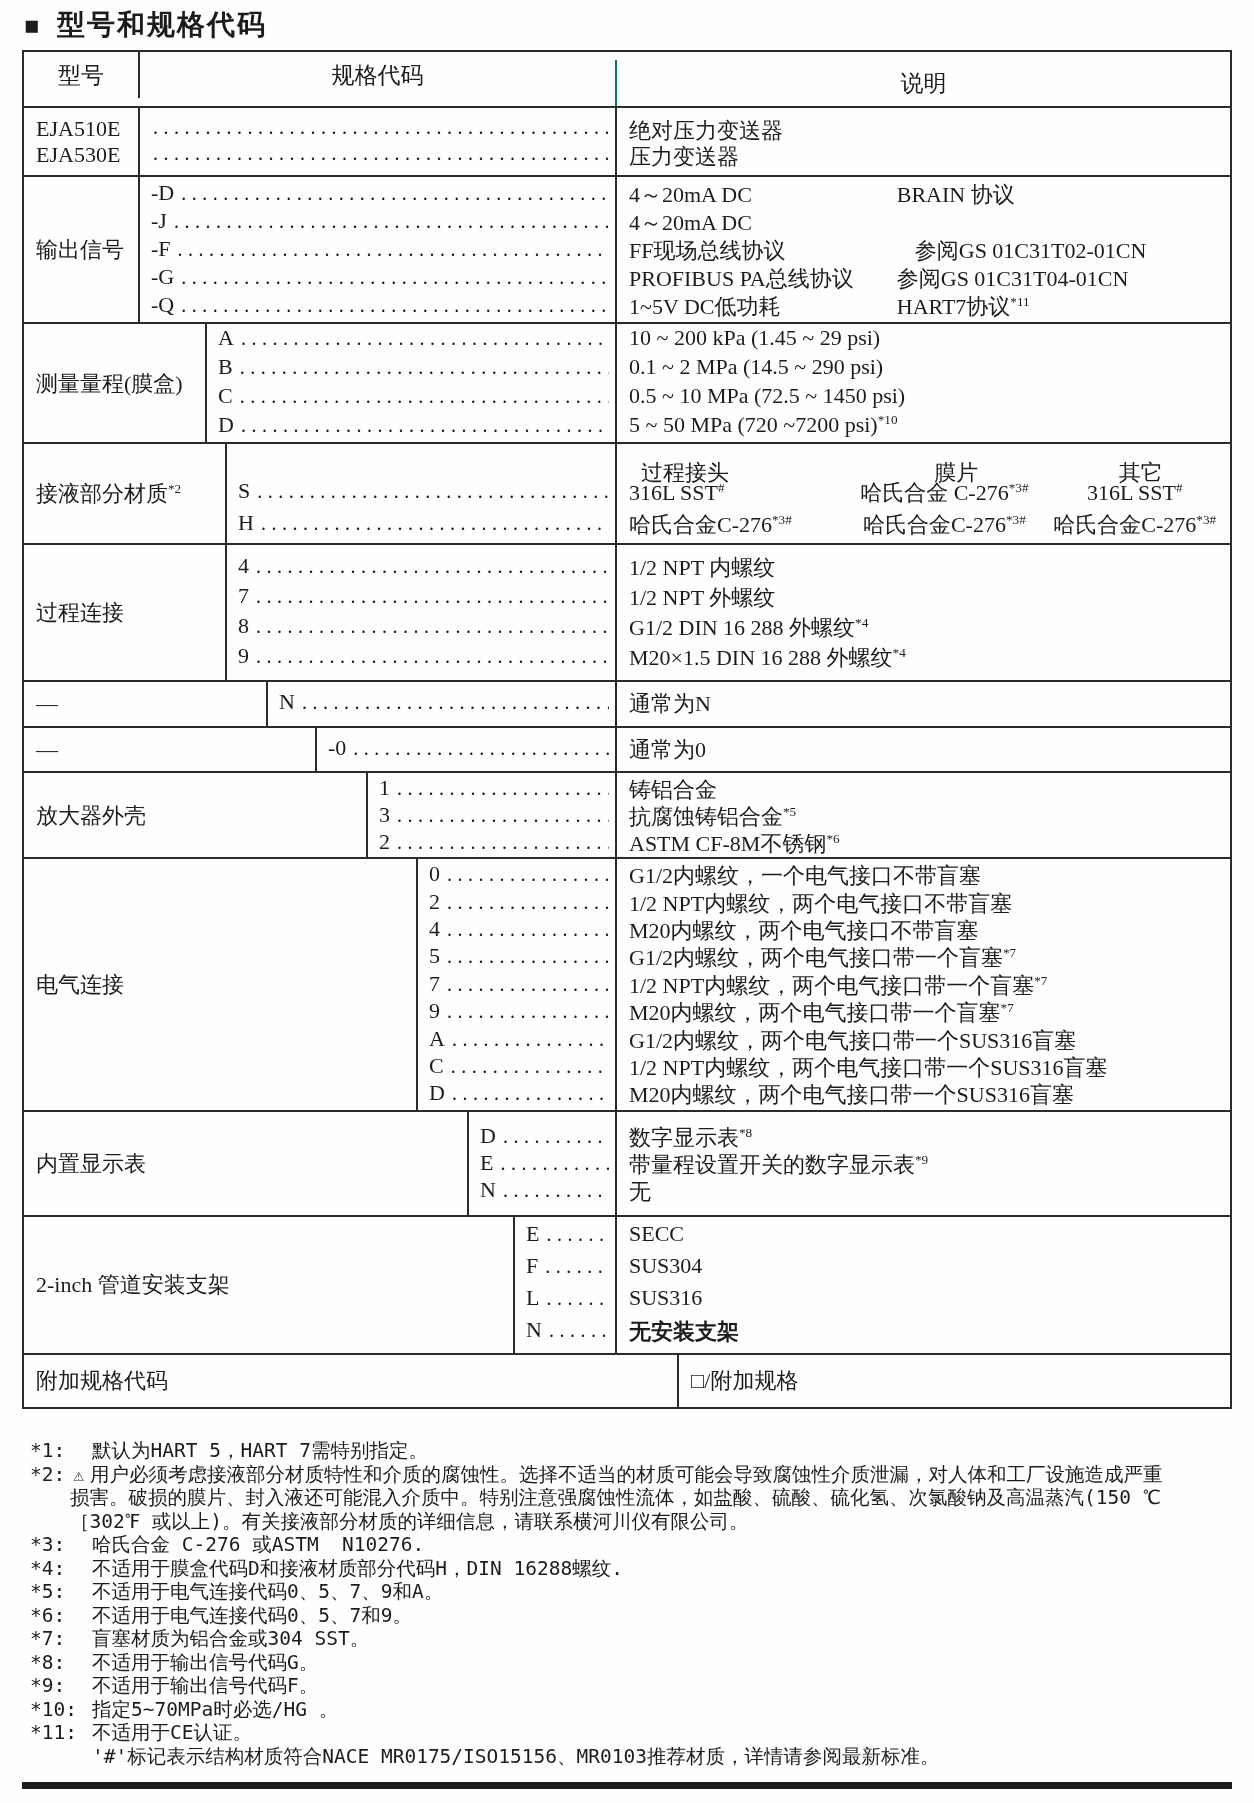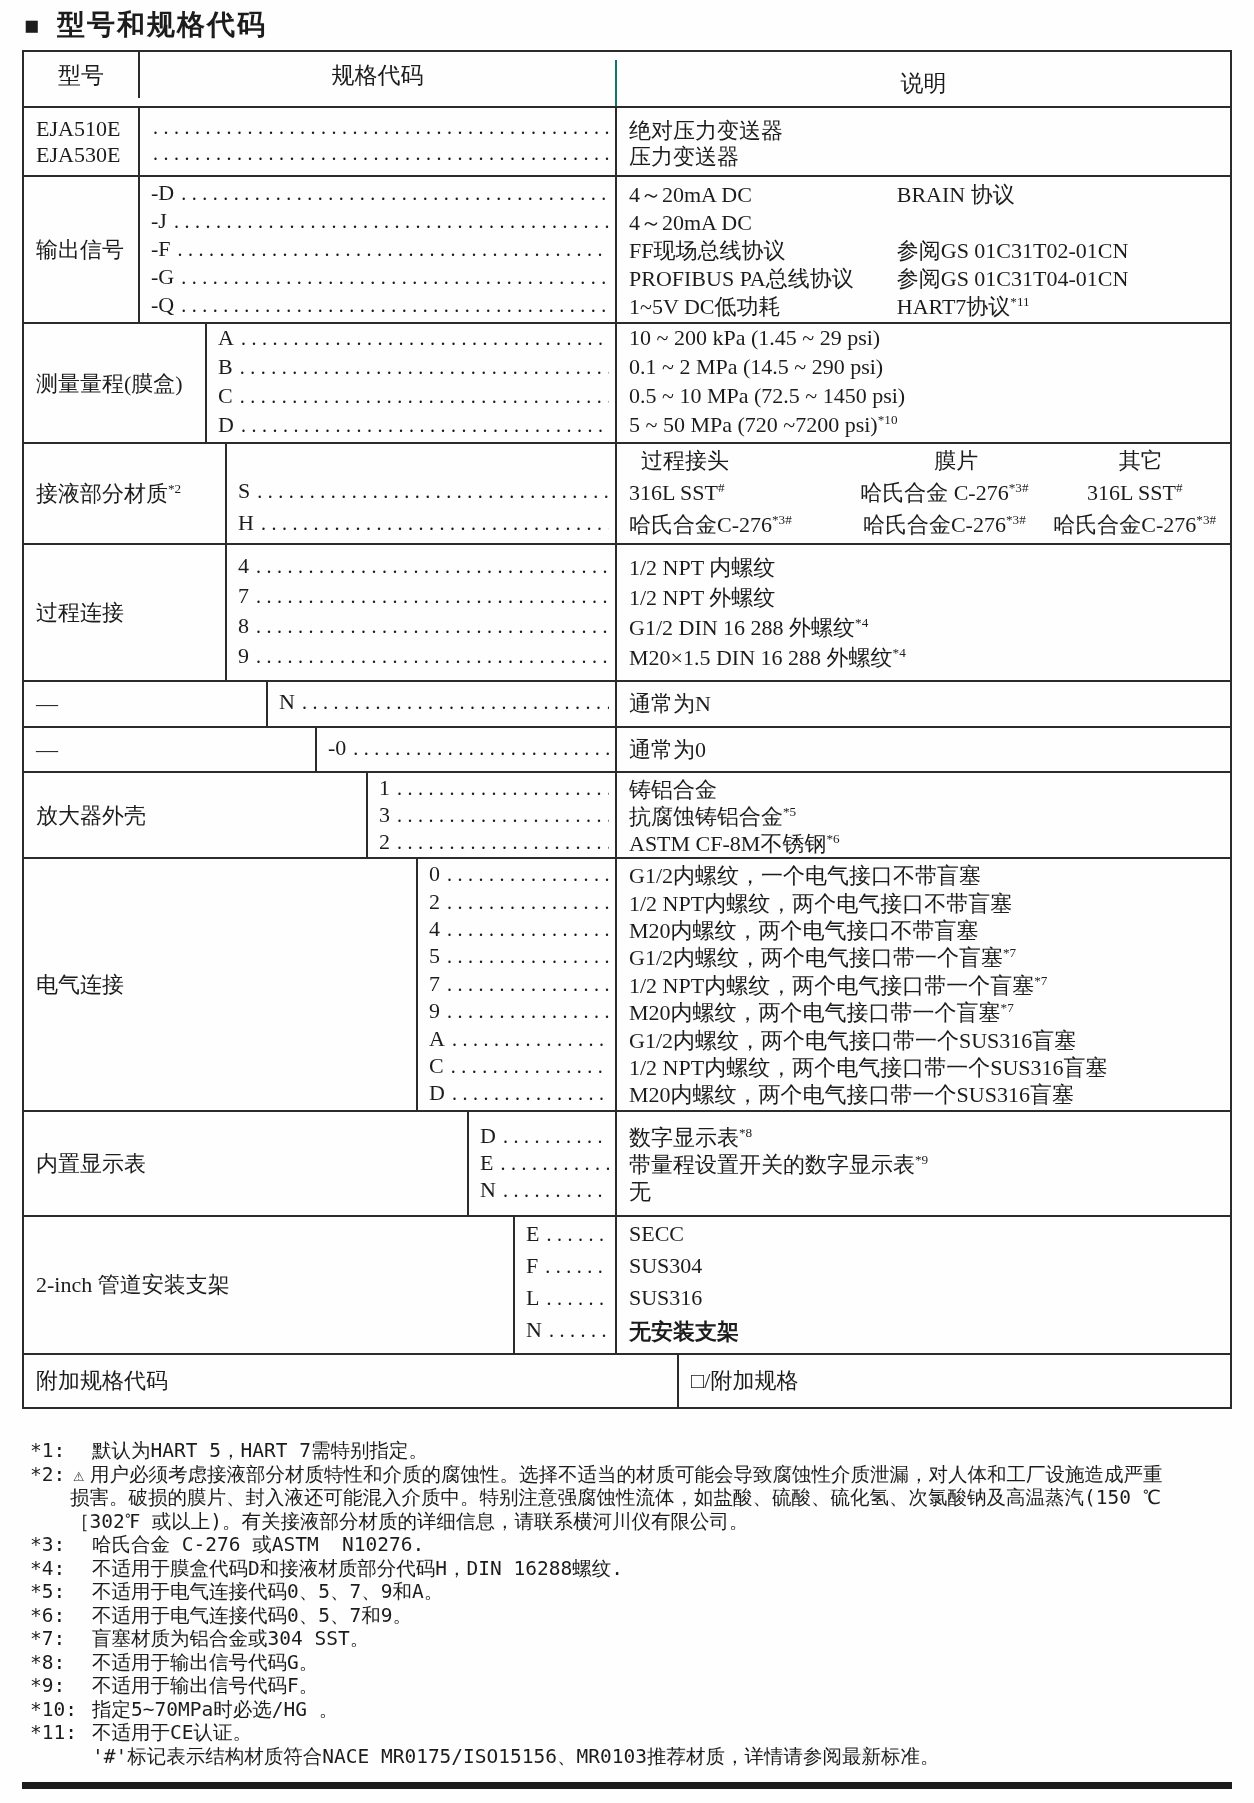--- a/index.html
+++ b/index.html
@@ -129,21 +129,21 @@
           </div>
         </div>
         <div class="desc-cell">
           <div class="dline" style="height: 28px;">
             <div class="dcell" style="width: 45%; flex: 0 0 auto;">4～20mA DC</div>
             <div class="dcell" style="flex: 1 1 0%;">BRAIN 协议</div>
           </div>
           <div class="dline" style="height: 28px;">
             <div class="dcell" style="width: 45%; flex: 0 0 auto;">4～20mA DC</div>
           </div>
-          <div class="dline" style="height: 28px;">
+          <div class="dline" style="height: 28px; gap: 18px;">
             <div class="dcell" style="width: 45%; flex: 0 0 auto;">FF现场总线协议</div>
             <div class="dcell" style="flex: 1 1 0%;">参阅GS 01C31T02-01CN</div>
           </div>
           <div class="dline" style="height: 28px;">
             <div class="dcell" style="width: 45%; flex: 0 0 auto;">PROFIBUS PA总线协议</div>
             <div class="dcell" style="flex: 1 1 0%;">参阅GS 01C31T04-01CN</div>
           </div>
           <div class="dline" style="height: 28px;">
             <div class="dcell" style="width: 45%; flex: 0 0 auto;">1~5V DC低功耗</div>
             <div class="dcell" style="flex: 1 1 0%;">HART7协议<sup>*11</sup></div>
@@ -199,21 +199,21 @@
           </div>
           <div class="cline" style="height: 32px;">
             <span class="code">H</span>
             <span class="leader">..........................................................................................</span>
           </div>
         </div>
         <div class="desc-cell">
           <div class="dline" style="height: 32px;">
             <div class="dcell" style="width: 36%; flex: 0 0 auto; margin-left: 12px;">过程接头</div>
             <div class="dcell center" style="width: 34%; flex: 0 0 auto;">膜片</div>
-            <div class="dcell center" style="flex: 1 1 0%;">其它</div>
+            <div class="dcell center" style="flex: 1 1 0%; margin-top: 12px;">其它</div>
           </div>
           <div class="dline" style="height: 32px;">
             <div class="dcell" style="width: 36%; flex: 0 0 auto;">316L SST<sup>#</sup></div>
             <div class="dcell center" style="width: 34%; flex: 0 0 auto;">哈氏合金 C-276<sup>*3#</sup></div>
             <div class="dcell center" style="flex: 1 1 0%;">316L SST<sup>#</sup></div>
           </div>
           <div class="dline" style="height: 32px;">
             <div class="dcell" style="width: 36%; flex: 0 0 auto;">哈氏合金C-276<sup>*3#</sup></div>
             <div class="dcell center" style="width: 34%; flex: 0 0 auto;">哈氏合金C-276<sup>*3#</sup></div>
             <div class="dcell center" style="flex: 1 1 0%;">哈氏合金C-276<sup>*3#</sup></div>

